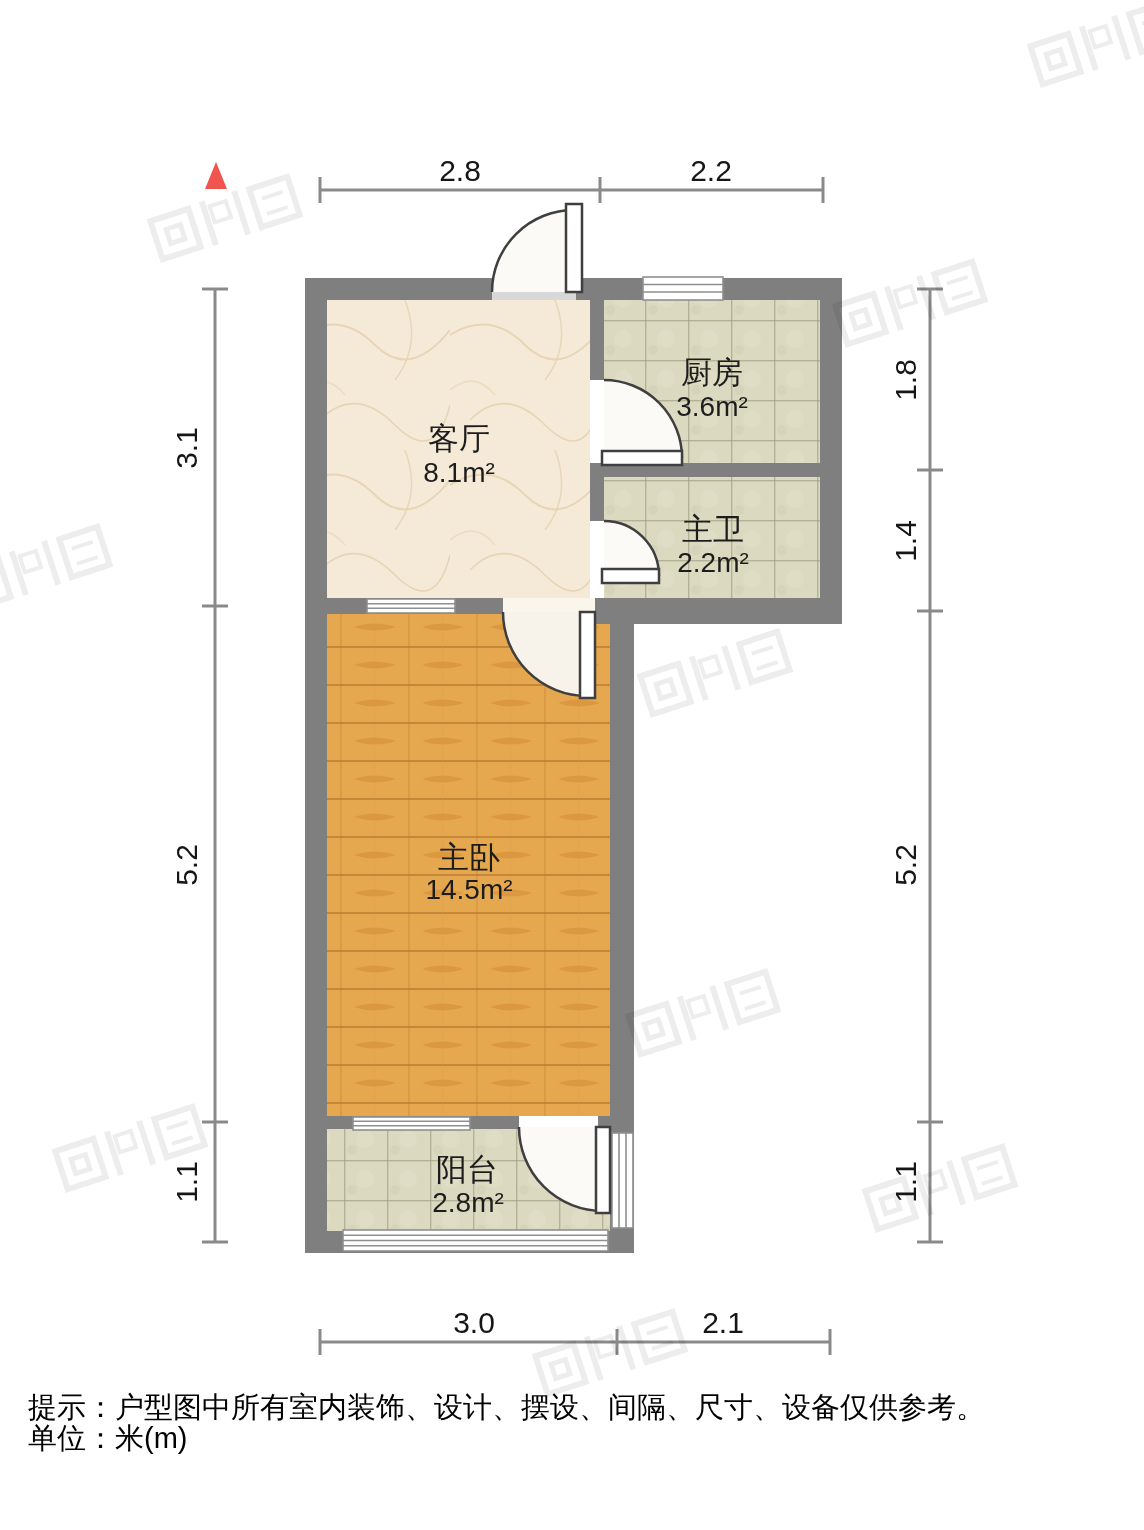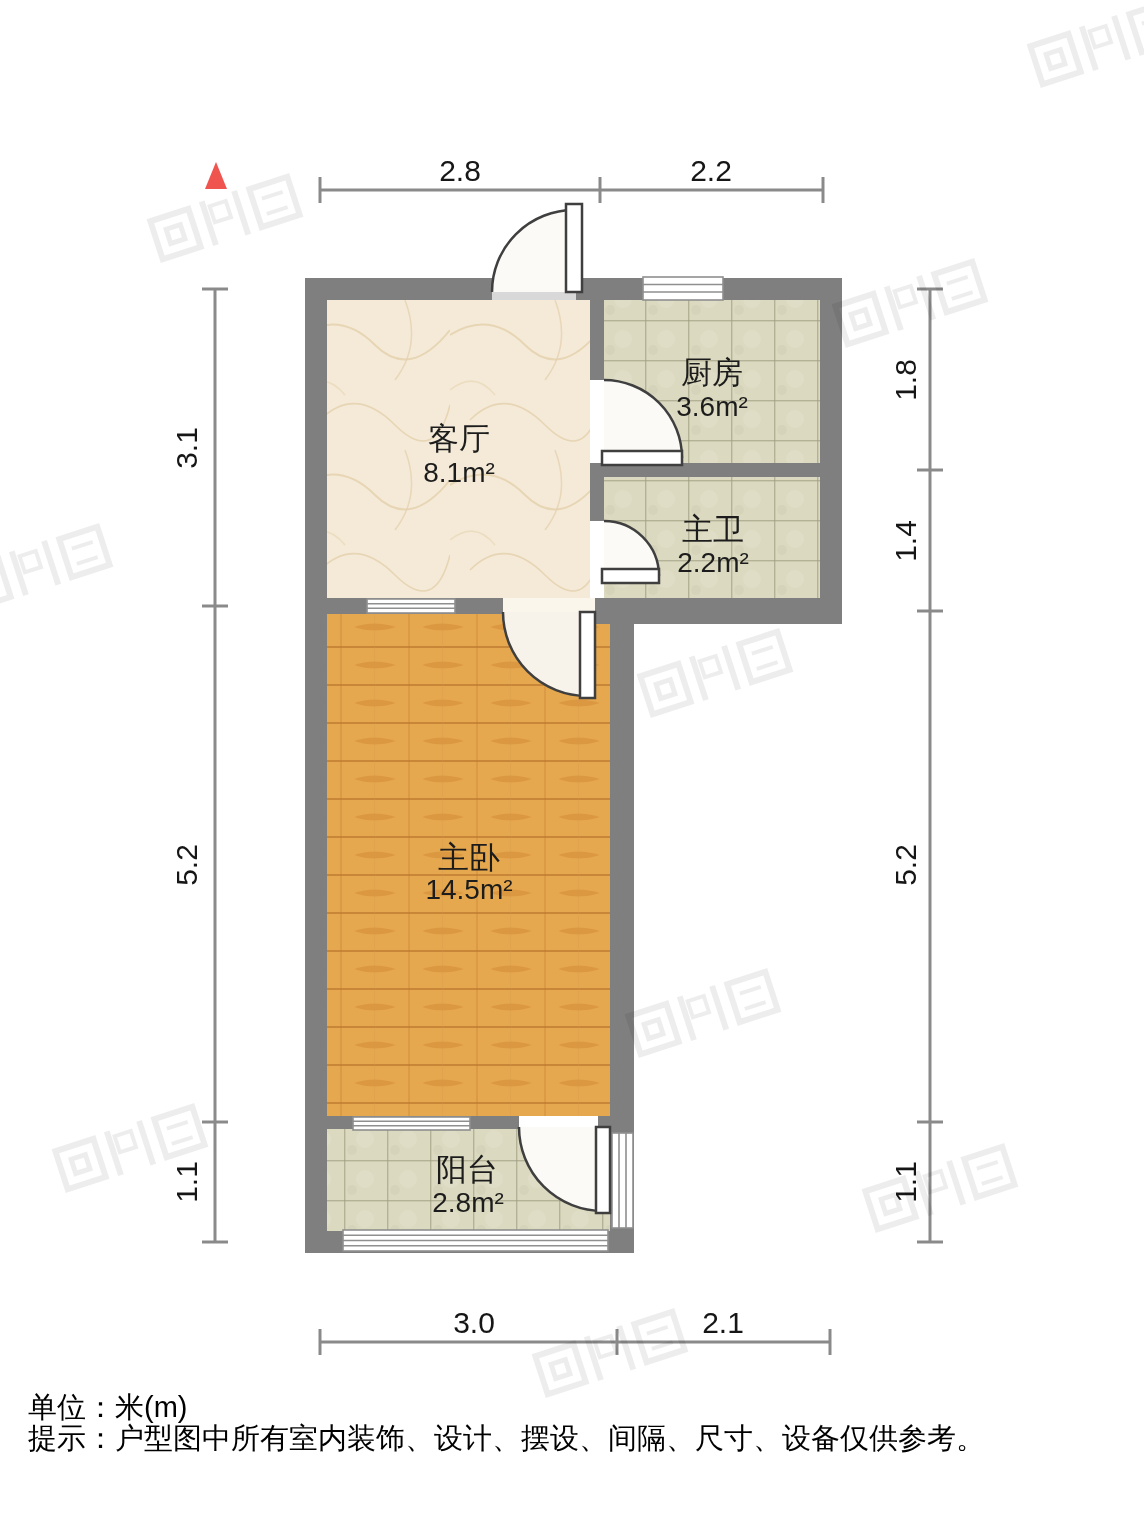--- a/index.html
+++ b/index.html
@@ -241,17 +241,17 @@
       <i class="g2"></i>
       <i class="g3"></i>
     </div>
   <div class="wm" style="left:1030px;top:20px;">
       <i class="g1"></i>
       <i class="g2"></i>
       <i class="g3"></i>
     </div>
 
   <div class="footer">
+    <div>提示：户型图中所有室内装饰、设计、摆设、间隔、尺寸、设备仅供参考。</div>
     <div>单位：米(m)</div>
-    <div>提示：户型图中所有室内装饰、设计、摆设、间隔、尺寸、设备仅供参考。</div>
   </div>
 
 </div>
 
 </body></html>

